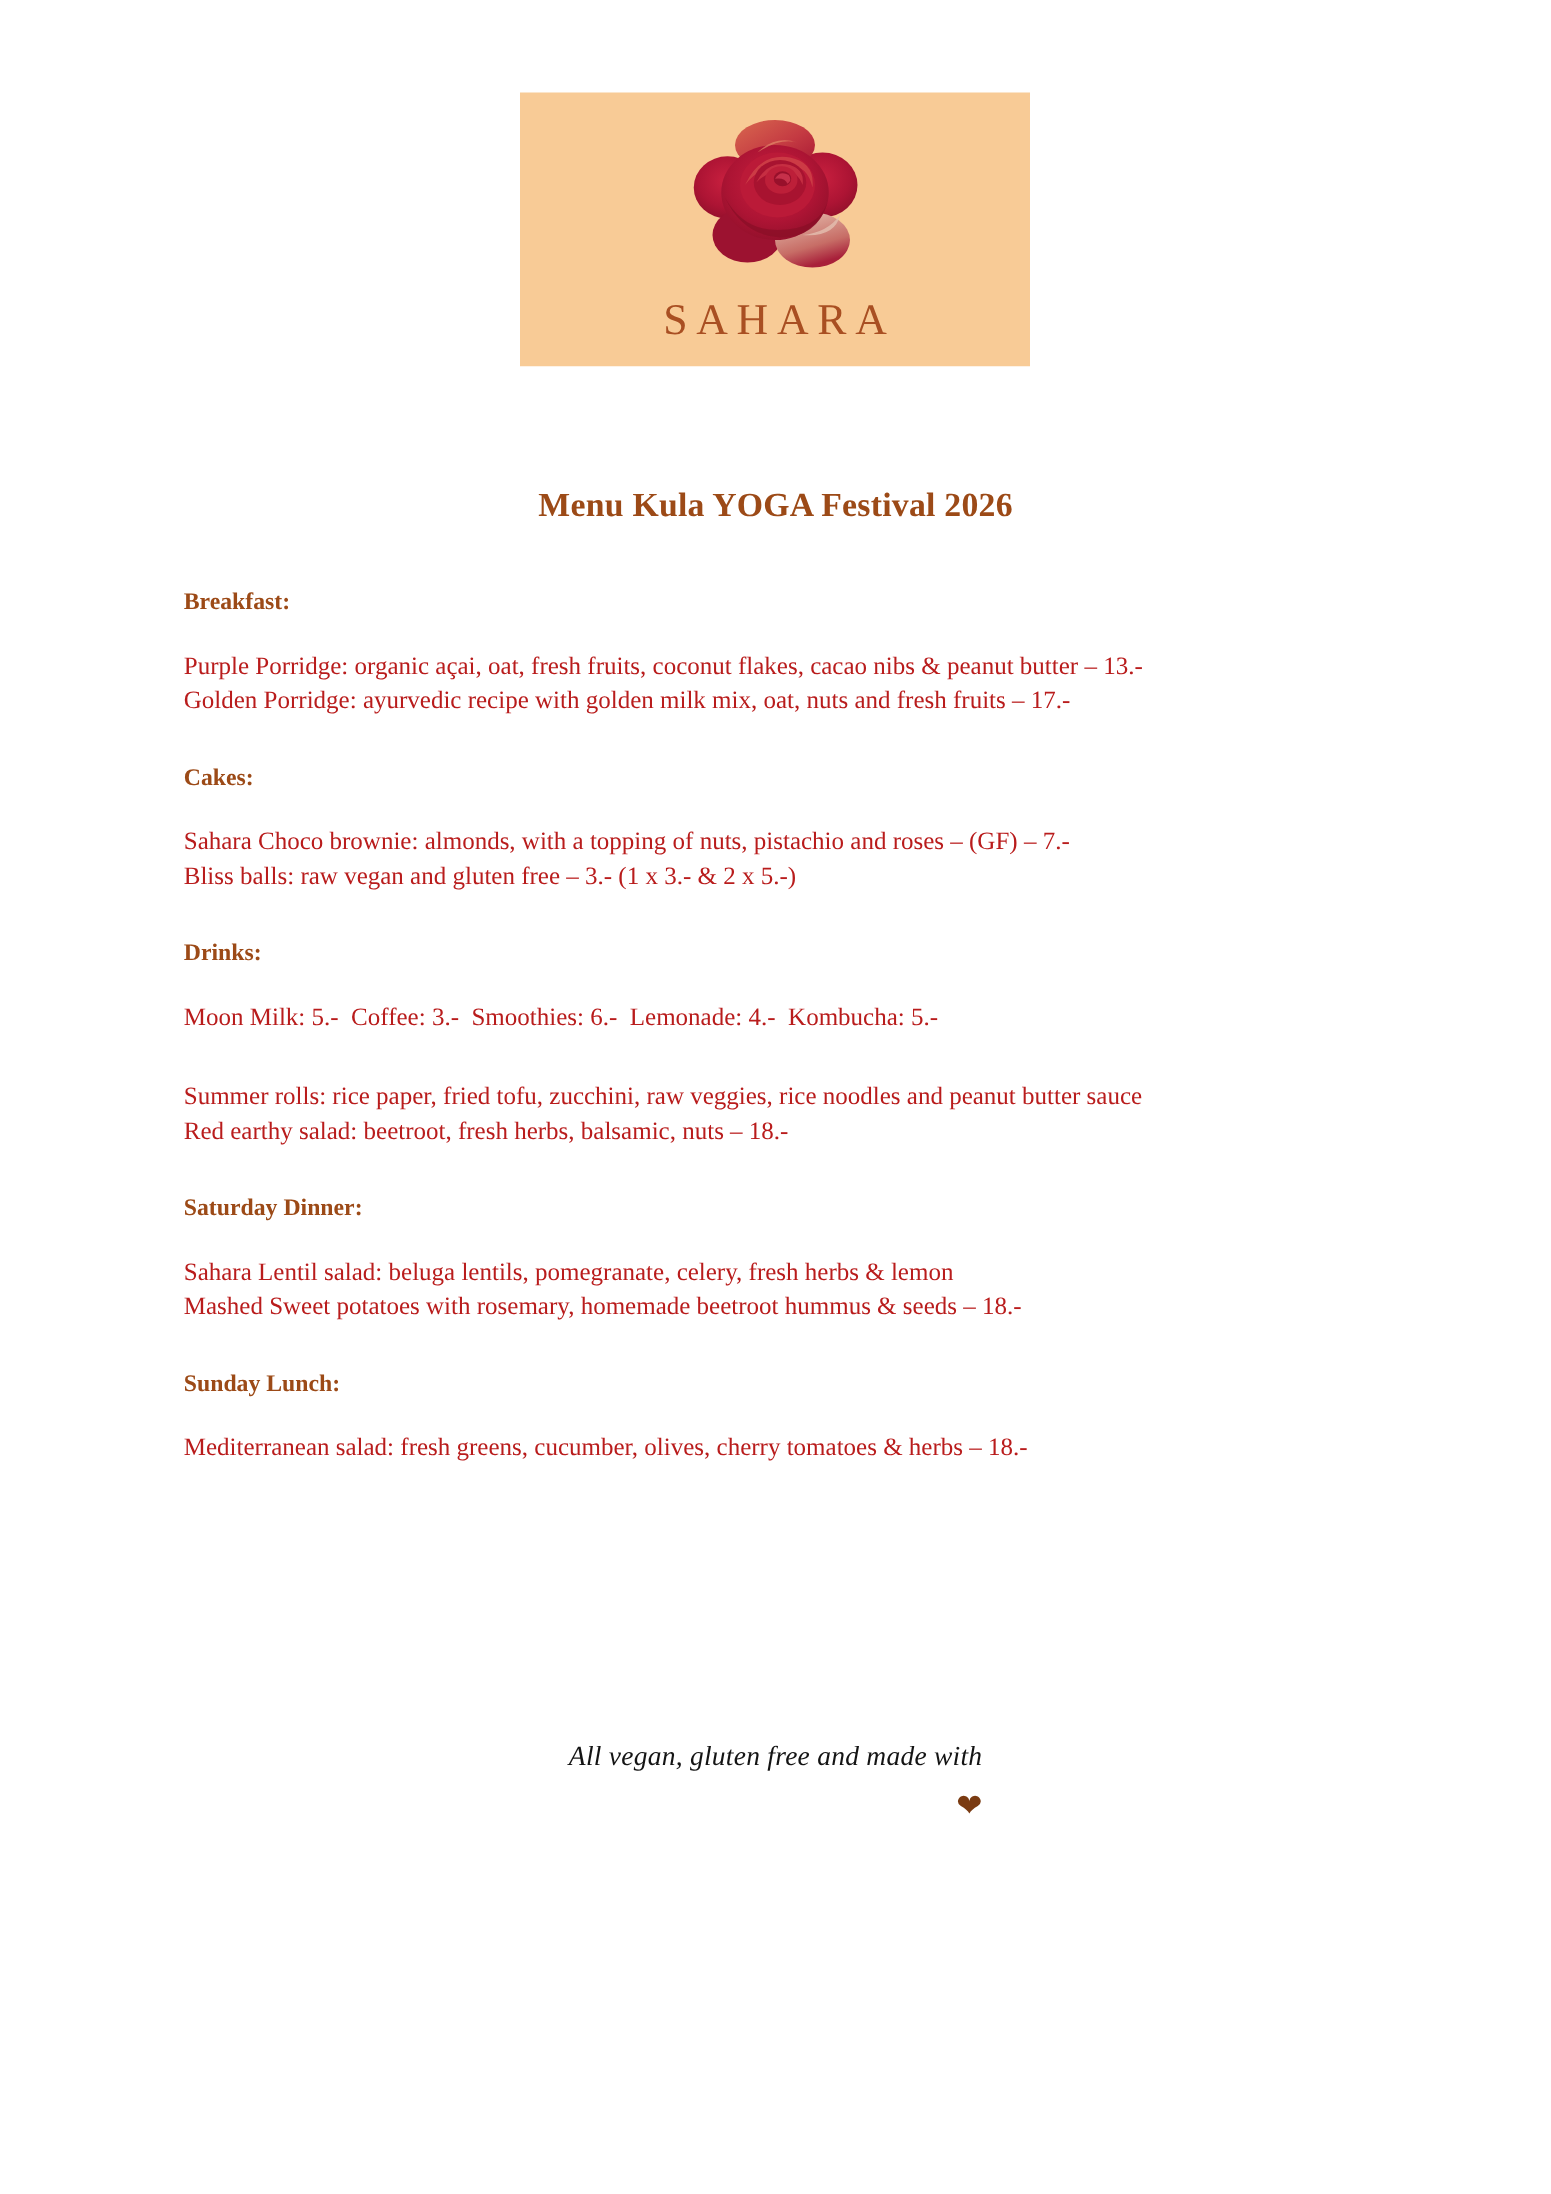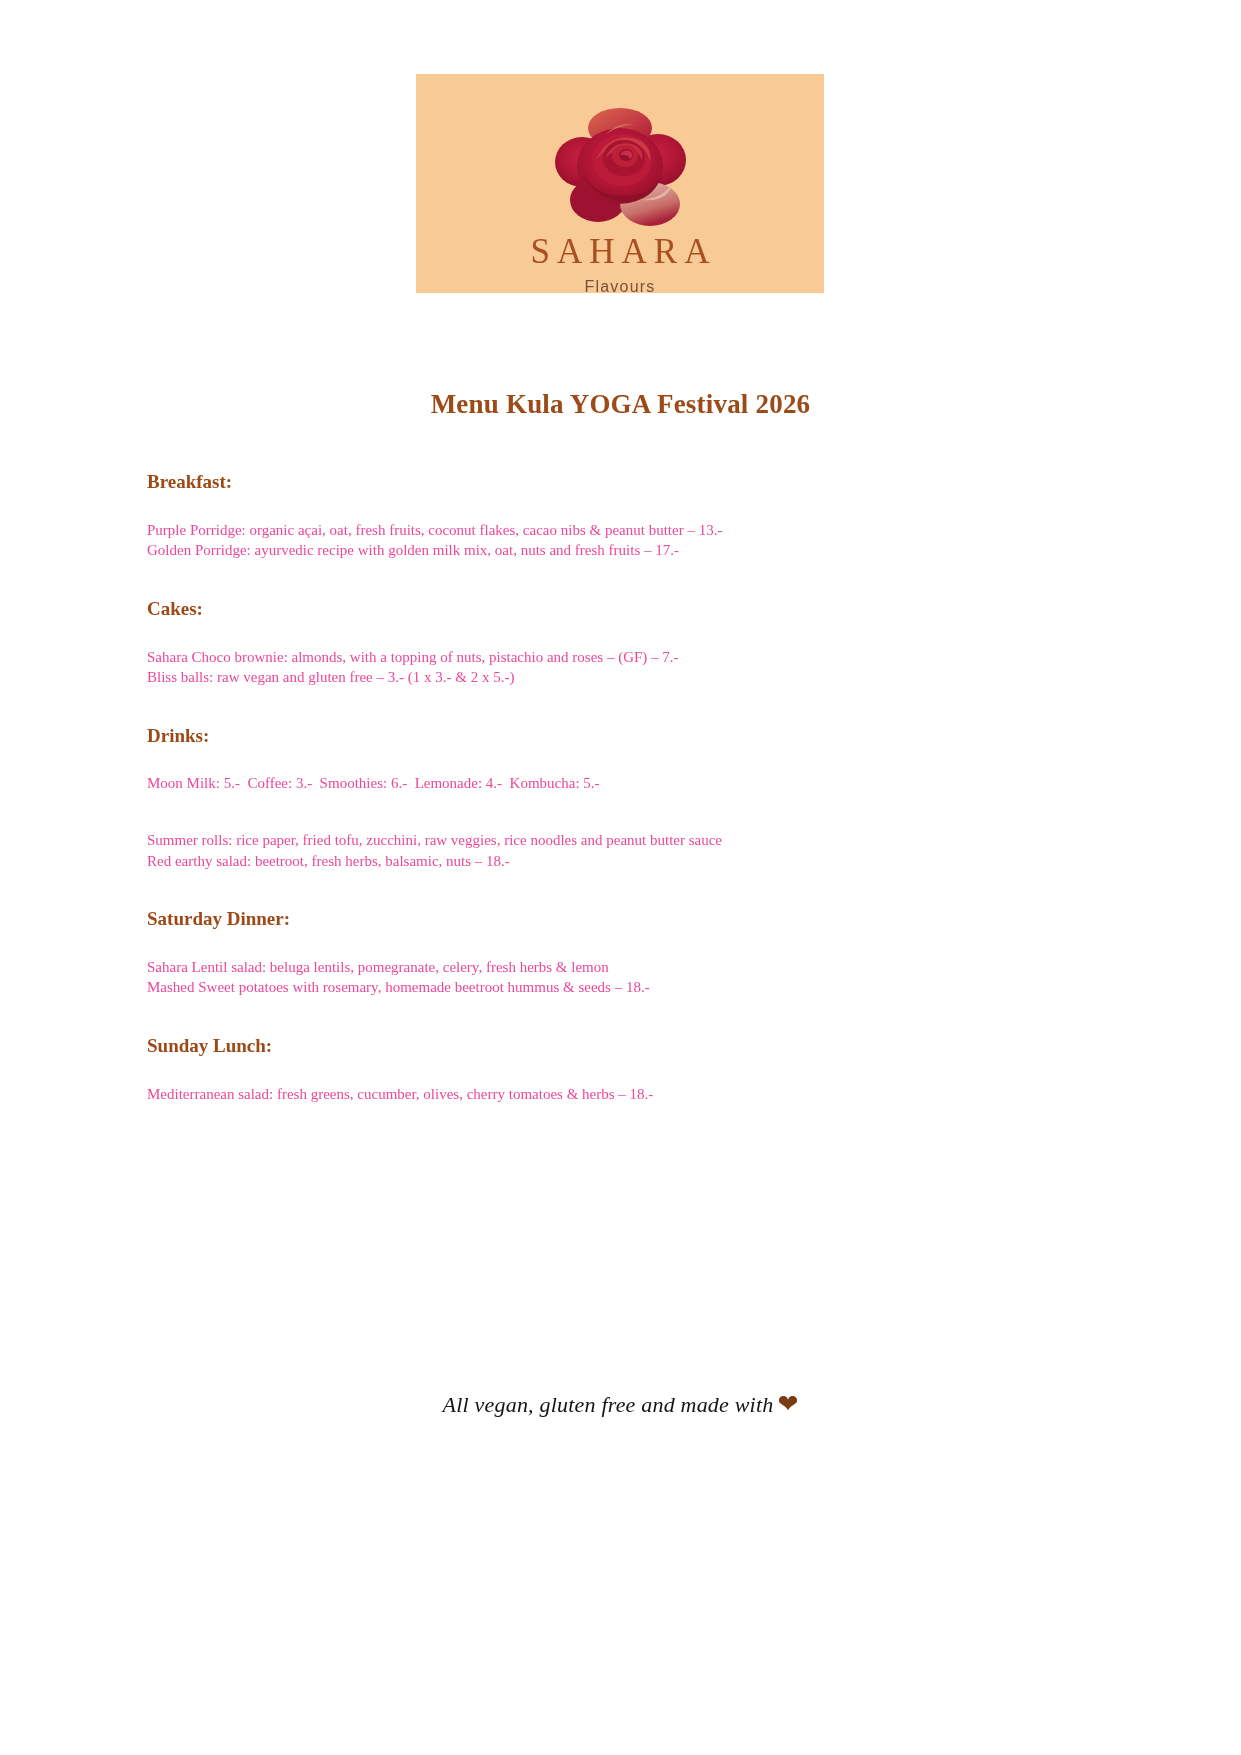--- a/index.html
+++ b/index.html
@@ -28,30 +28,31 @@
     left: 416px;
     top: 74px;
     width: 408px;
     height: 219px;
     background: #f8cb96;
     overflow: hidden;
   }
   .logo-inner {
     position: absolute;
     left: 50%;
-    top: 16px;
+    top: 4px;
     transform: translateX(-50%);
     width: 300px;
     height: 168px;
     display: flex;
     flex-direction: column;
     align-items: center;
     justify-content: flex-start;
     padding-top: 14px;
     box-sizing: border-box;
+    gap: 16px;
   }
   .rose-wrap {
     width: 148px;
     height: 128px;
     position: relative;
     margin-bottom: 2px;
   }
   .rose-wrap svg { display:block; width:100%; height:100%; }
   .logo-name {
     font-family: "Liberation Serif", "DejaVu Serif", serif;
@@ -101,38 +102,39 @@
     margin: 0 0 26px 0;
   }
   .section + .section .section-heading { margin-top: 0; }
   .item-list {
     margin: 0 0 36px 0;
     padding: 0;
     list-style: none;
   }
   .item-line {
     font-family: "Liberation Serif", "DejaVu Serif", serif;
-    font-size: 15px;
+    font-size: 20px;
     line-height: 1.37;
-    color: #ec4899;
+    color: #b91c1c;
     white-space: pre-wrap;
   }
 
   
   .footer {
     position: absolute;
     left: 0;
     right: 0;
     top: 1392px;
     text-align: center;
   }
   .footer-inner {
     display: inline-flex;
-    align-items: flex-start;
-    gap: 4px;
+    align-items: flex-end;
+    gap: 16px;
+    flex-direction: column;
   }
   .footer-text {
     font-family: "Liberation Serif", "DejaVu Serif", serif;
     font-style: italic;
     font-size: 22px;
     color: #141414;
     letter-spacing: 0.2px;
   }
   .heart-icon {
     color: #7a3b12;

